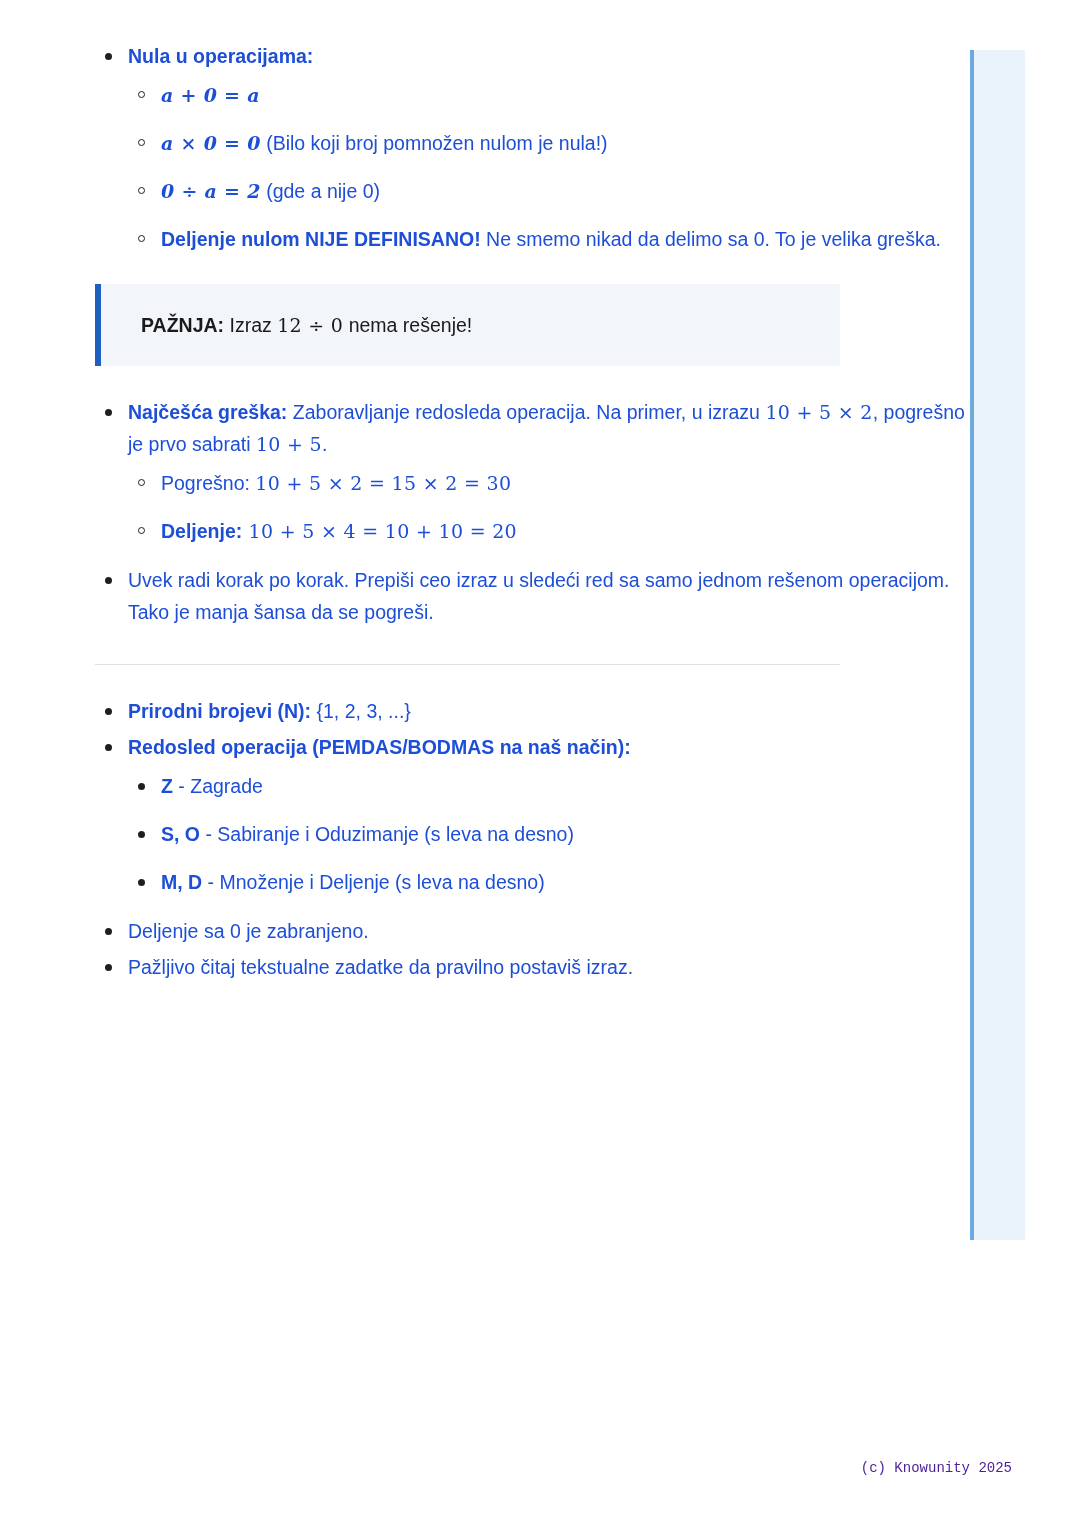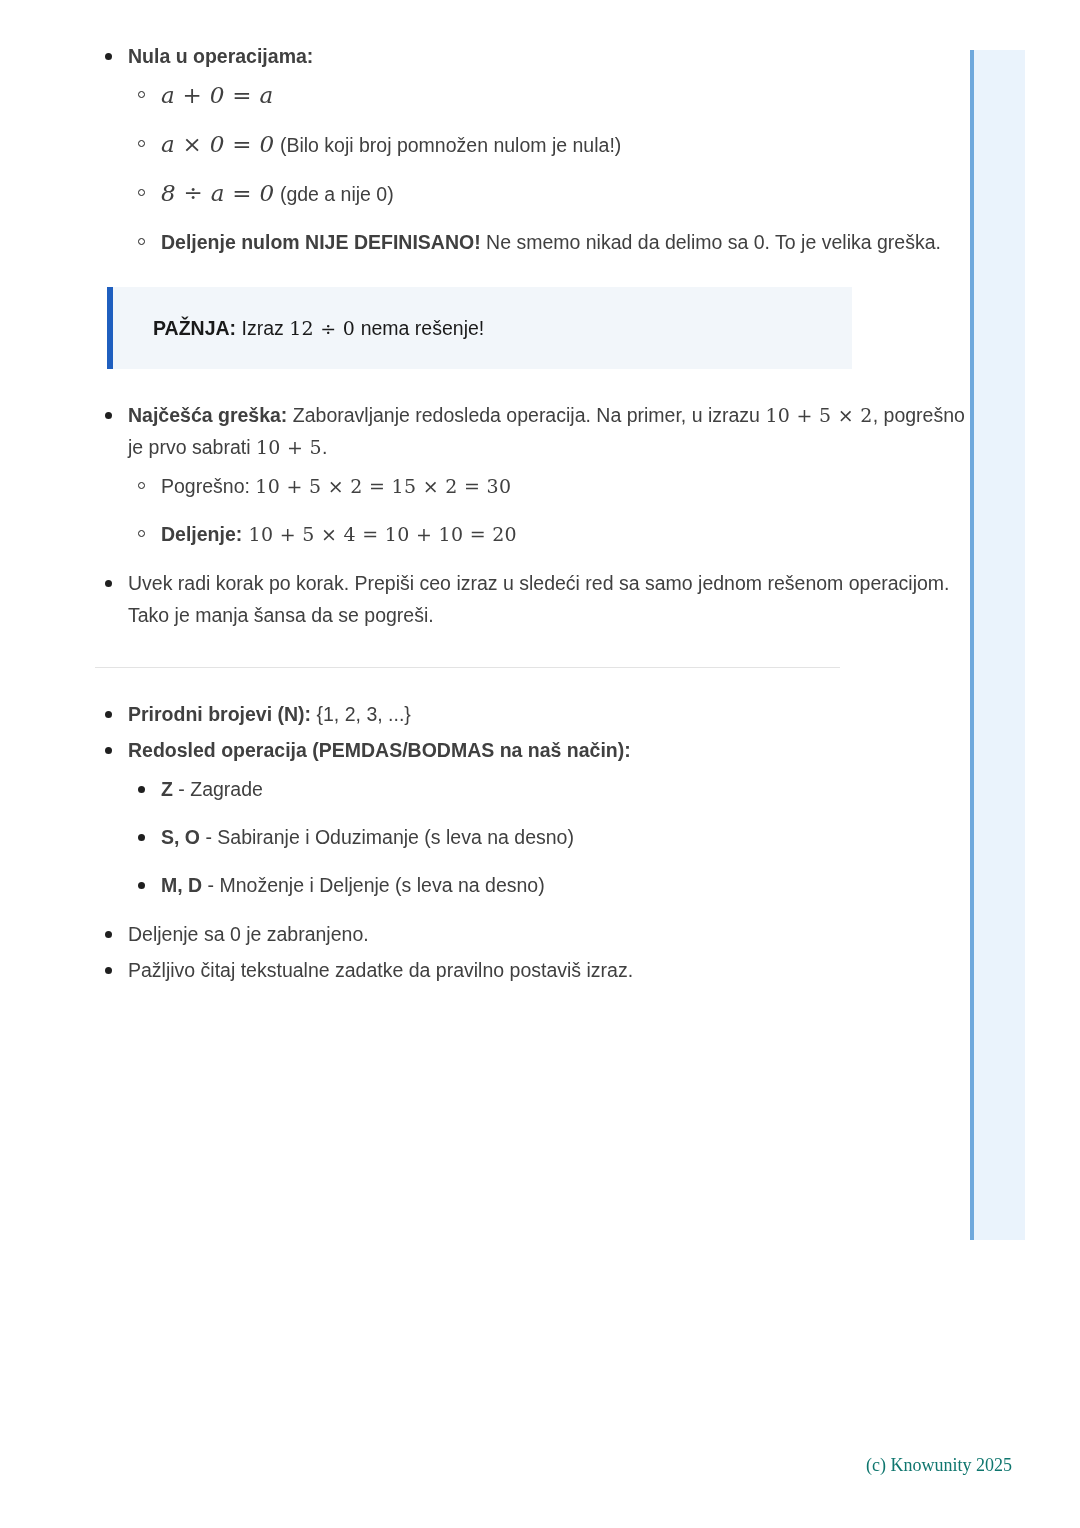--- a/index.html
+++ b/index.html
@@ -52,21 +52,21 @@
     list-style: none;
   }
 
   
   .l1 > li {
     position: relative;
     padding-left: 33px;
     margin-bottom: 4px;
     font-size: 19.5px;
     line-height: 32px;
-    color: #404040;
+    color: #1d4ed8;
   }
   .l1 > li::before {
     content: "";
     position: absolute;
     left: 10px;
     top: 13px;
     width: 7px;
     height: 7px;
     border-radius: 50%;
     background: #1f1f1f;
@@ -101,35 +101,36 @@
     background: #1f1f1f;
     border: none;
     width: 7px;
     height: 7px;
     top: 12px;
   }
 
   .mathfont {
     font-family: "DejaVu Serif", "Liberation Serif", serif;
     font-style: italic;
-    font-size: 23px;
+    font-size: 19px;
     letter-spacing: .3px;
+    font-weight: bold;
   }
   .mathnum {
     font-family: "DejaVu Serif", "Liberation Serif", serif;
     font-style: normal;
     font-size: 19px;
     letter-spacing: .3px;
   }
   b, .bold { font-weight: bold; }
 
   
   .callout {
     position: relative;
-    margin: 30px 0 30px 12px;
+    margin: 30px 0 30px 0;
     background: #f2f6fa;
     padding: 26px 30px 26px 40px;
     border-left: 6px solid #1f5fbf;
     font-size: 19.5px;
     line-height: 30px;
     width: 745px;
     box-sizing: border-box;
   }
 
   hr.sep {
@@ -147,23 +148,23 @@
     font-weight: bold;
     letter-spacing: -.2px;
   }
 
   .spacer-list { margin-top: 8px; }
 
   .footer {
     position: absolute;
     right: 68px;
     bottom: 52px;
-    font-size: 18px;
-    color: #0f766e;
-    font-family: Liberation Serif, serif;
+    font-size: 14px;
+    color: #4c1d95;
+    font-family: Liberation Mono, monospace;
   }
 </style>
 </head>
 <body>
 
 <div class="side-strip-wrap">
   <div class="side-strip"></div>
   <div class="side-strip" style="background:transparent;">
     <div class="side-strip-bar" style="top:0;"></div>
   </div>
@@ -175,21 +176,21 @@
     <li>
       <span class="bold">Nula u operacijama:</span>
       <ul class="l2">
         <li>
           <span class="mathfont">a + 0 = a</span><span></span>
         </li>
         <li>
           <span class="mathfont">a × 0 = 0</span><span> (Bilo koji broj pomnožen nulom je nula!)</span>
         </li>
         <li>
-          <span class="mathfont">8 ÷ a = 0</span><span> (gde a nije 0)</span>
+          <span class="mathfont">0 ÷ a = 2</span><span> (gde a nije 0)</span>
         </li>
         <li>
           <span class="bold">Deljenje nulom NIJE DEFINISANO!</span><span> Ne smemo nikad da delimo sa 0. To je velika greška.</span>
         </li>
       </ul>
     </li>
   </ul>
 
   <div class="callout">
     <span class="bold">PAŽNJA:</span><span> Izraz </span><span class="mathnum">12 ÷ 0</span><span> nema rešenje!</span>

